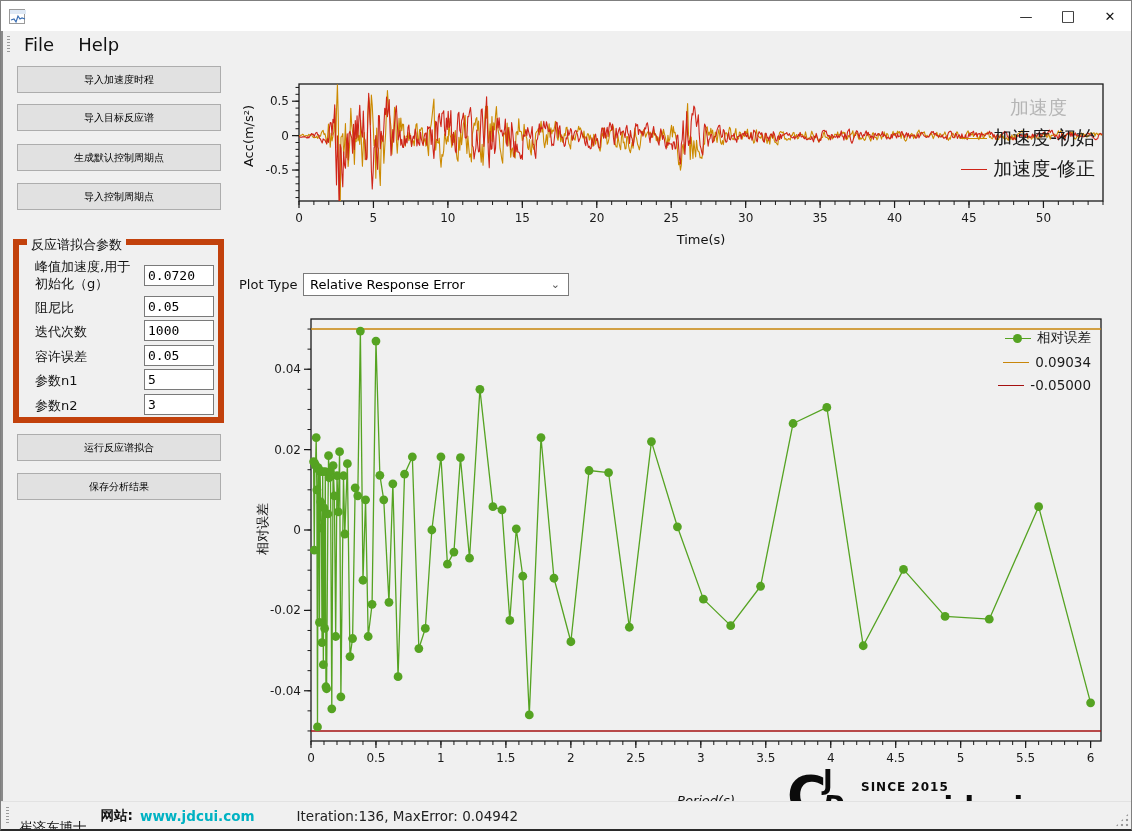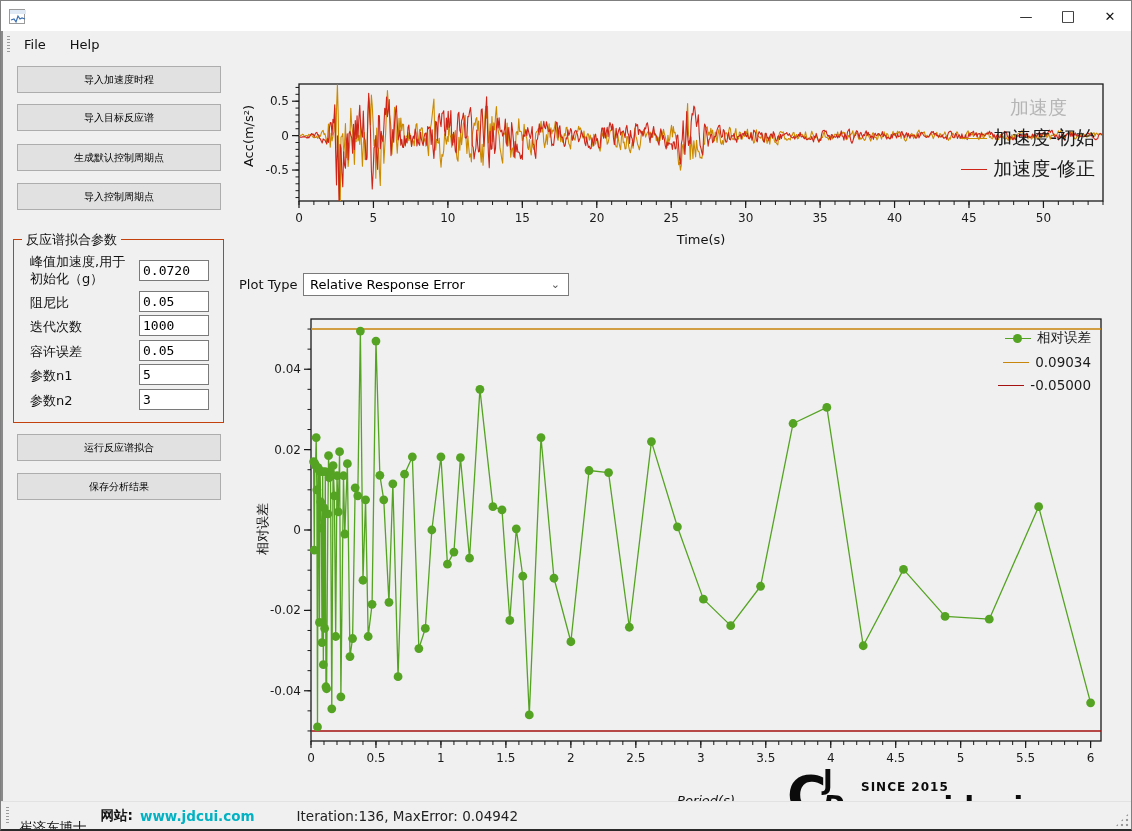--- a/index.html
+++ b/index.html
@@ -11,27 +11,27 @@
   #titlebar{position:absolute;left:0;top:0;width:100%;height:30px;background:#ffffff;display:flex;align-items:center;}
   #app-icon{width:16px;height:15px;margin-left:8px;border:1px solid #9a9a9a;background:#fff;position:relative;flex:0 0 auto;}
   #app-icon svg{position:absolute;left:0;top:0;}
   #window-title{margin-left:8px;font-size:12.5px;color:#000;white-space:nowrap;}
   #win-controls{margin-left:auto;display:flex;height:100%;}
   .win-btn{width:42px;height:100%;display:flex;align-items:center;justify-content:center;font-size:13px;color:#111;cursor:default;}
   .win-btn.max{font-size:15px;}
   
   #menubar{position:absolute;left:0;top:30px;width:100%;height:27px;background:#f0f0f0;display:flex;align-items:center;}
   .gripper{width:3px;height:18px;margin-left:6px;background-image:repeating-linear-gradient(to bottom,#9a9a9a 0 1px,transparent 1px 3px);}
-  .menu-item{padding:4px 10px;font-size:13px;color:#111;margin-left:4px;}
+  .menu-item{padding:4px 10px;font-size:18px;color:#111;margin-left:4px;}
   
   #left-strip{position:absolute;left:0;top:30px;width:2px;height:771px;background:#8a8a8a;}
   
   .side-btn{position:absolute;left:16px;width:204px;height:27px;background:#e1e1e1;border:1px solid #adadad;
             font-size:10px;color:#000;display:flex;align-items:center;justify-content:center;}
-  #groupbox{position:absolute;left:12px;top:238px;width:211px;height:184px;border:1px solid #c2410c;}
+  #groupbox{position:absolute;left:12px;top:238px;width:211px;height:184px;border:6px solid #c2410c;}
   #groupbox-title{position:absolute;left:8px;top:-9px;background:#f0f0f0;padding:0 4px;font-size:13px;color:#111;}
   .field-label{position:absolute;left:16px;font-size:13px;color:#111;white-space:nowrap;}
   .field-input{position:absolute;left:125px;width:70px;height:21px;border:1px solid #7a7a7a;background:#fff;
                font-family:"DejaVu Sans Mono","Liberation Mono",monospace;font-size:13px;color:#000;padding:0 3px;}
   
   #plot-type-label{position:absolute;left:238px;top:276px;font-size:13px;color:#111;}
   #plot-type-select{position:absolute;left:302px;top:272px;width:266px;height:23px;background:#fff;border:1px solid #7a7a7a;
                     display:flex;align-items:center;font-size:13px;color:#000;padding-left:6px;}
   #plot-type-chevron{margin-left:auto;margin-right:8px;color:#555;font-size:11px;}
   

